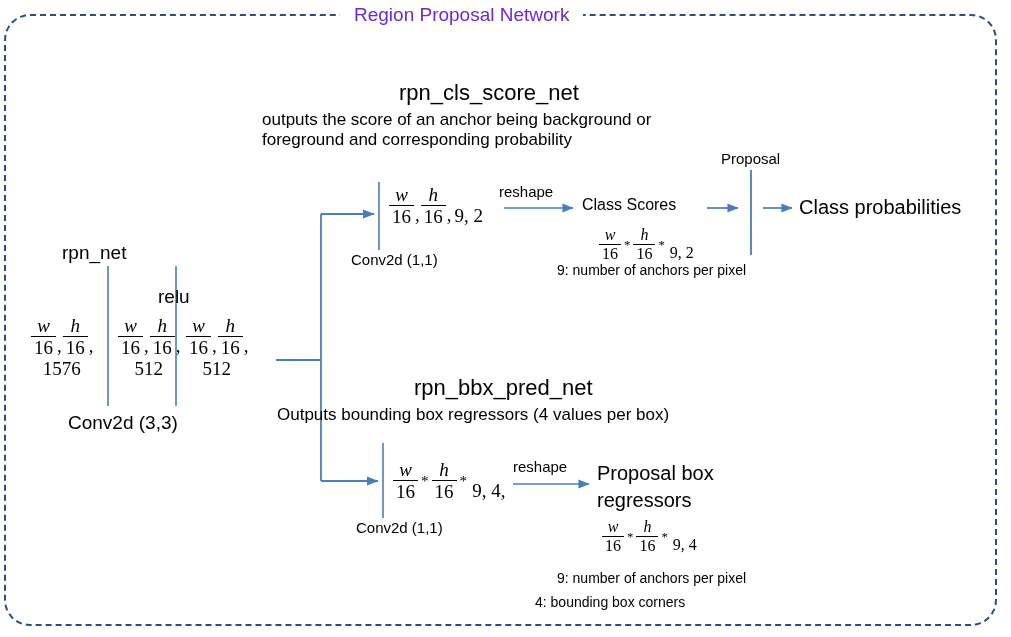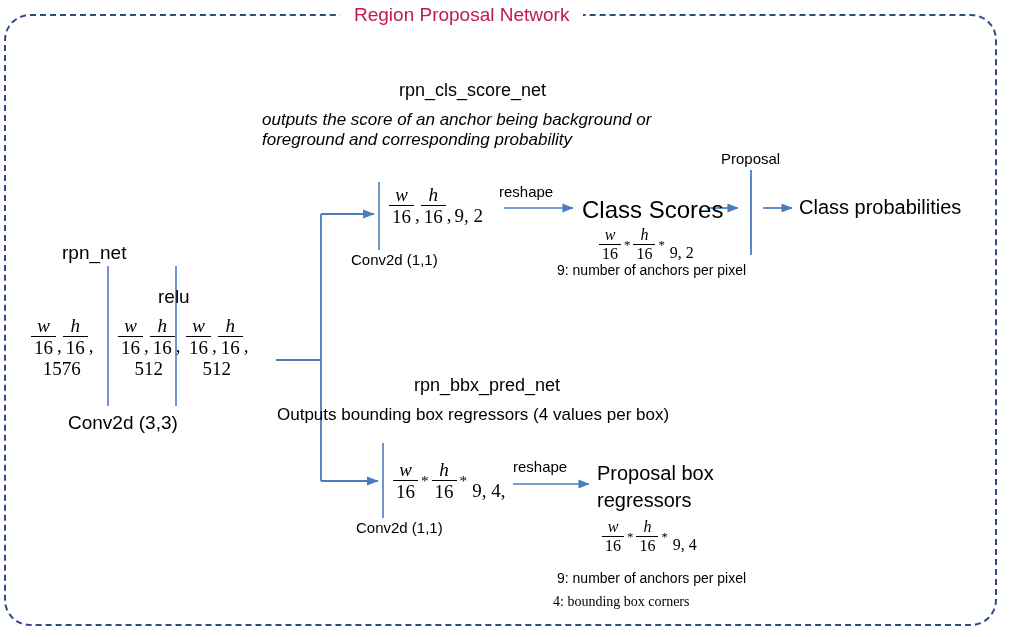--- a/index.html
+++ b/index.html
@@ -29,32 +29,32 @@
     border: 2px dashed #2e4b83;
     border-radius: 26px;
     box-sizing: border-box;
   }
   #frame-title {
     left: 340px;
     top: 4px;
     background: #ffffff;
     padding: 0 14px;
     font-size: 19px;
-    color: #be185d;
+    color: #6d28d9;
     white-space: nowrap;
   }
 
   
   .txt { white-space: nowrap; line-height: 1.18; }
-  .t-title-net { font-size: 18px; }
+  .t-title-net { font-size: 22px; }
   .t-desc { font-size: 17px; }
   .t-body { font-size: 19px; }
   .t-note { font-size: 14px; }
   .t-label { font-size: 15px; }
-  .wrapbox { white-space: normal; font-style: italic; }
+  .wrapbox { white-space: normal; }
 
   
   .mrow {
     display: inline-flex;
     align-items: center;
     font-family: "Liberation Serif", serif;
     font-style: italic;
     font-size: 19px;
   }
   .mrow.sz-s { font-size: 16px; }
@@ -241,21 +241,21 @@
       </span>
         <span class="comma">,</span>
       <span class="tail">9, 2</span>
     </span>
   </div>
 
   <div class="abs txt t-label" style="left:351px; top:251px;">Conv2d (1,1)</div>
 
   <div class="abs txt t-label" style="left:499px; top:183px;">reshape</div>
 
-  <div class="abs txt t-body" style="left:582px; top:196px; font-size:24px;">Class Scores</div>
+  <div class="abs txt t-body" style="left:582px; top:196px; font-size:16px;">Class Scores</div>
 
   <div class="abs" style="left:598px; top:226px;">
     <span class="mrow sz-s">
       <span class="frac">
         <span class="num">w</span>
         <span class="den">16</span>
       </span>
       <span class="op">*</span>
       <span class="frac">
         <span class="num">h</span>
@@ -308,15 +308,15 @@
       <span class="frac">
         <span class="num">h</span>
         <span class="den">16</span>
       </span>
       <span class="op">*</span>
       <span class="tail">9, 4</span>
     </span>
   </div>
 
   <div class="abs txt t-note" style="left:557px; top:570px;">9: number of anchors per pixel</div>
-  <div class="abs txt t-note" style="left:553px; top:594px;font-family:Liberation Serif, serif;">4: bounding box corners</div>
+  <div class="abs txt t-note" style="left:535px; top:594px;">4: bounding box corners</div>
 
 </div>
 
 </body></html>

